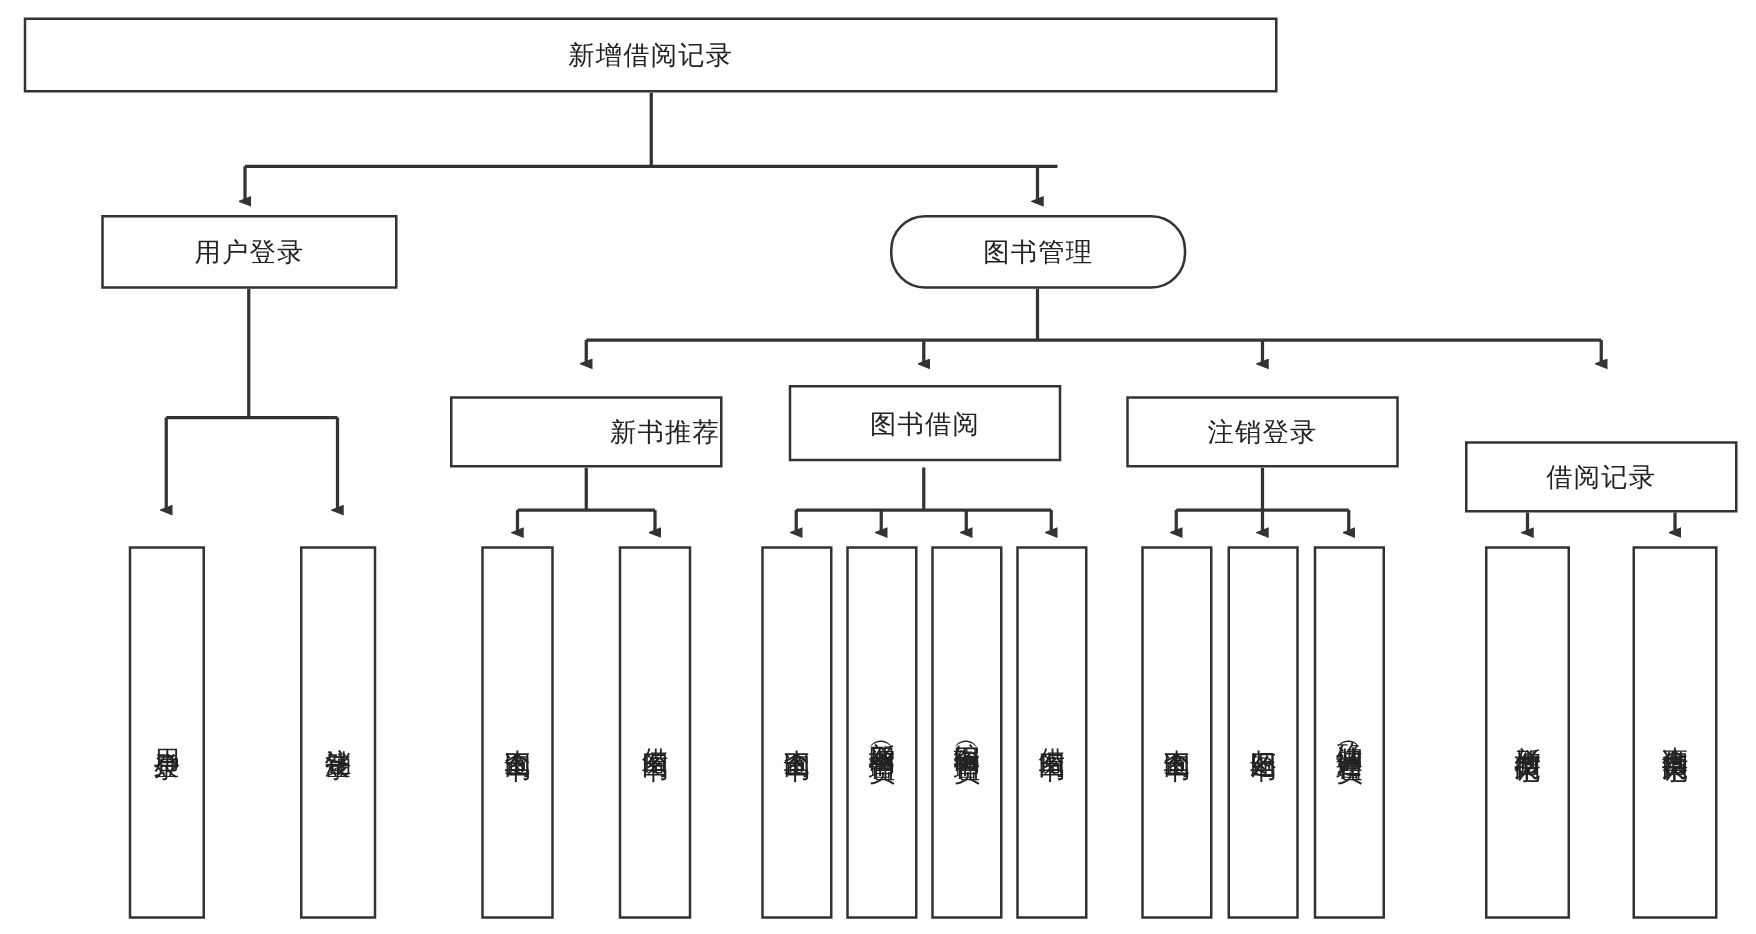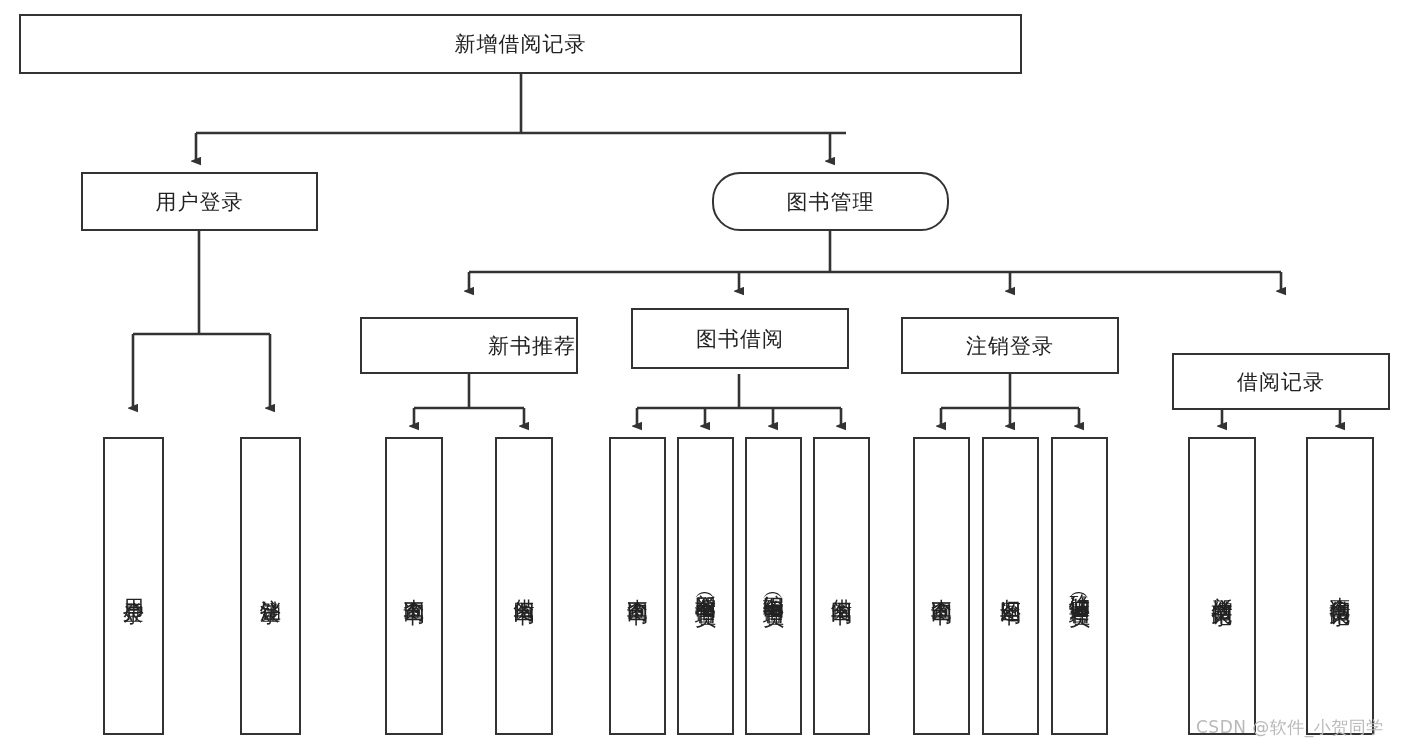--- a/index.html
+++ b/index.html
@@ -192,15 +192,14 @@
   </div>
 
   <div class="node vert" style="left:1188px; top:437px; width:68px; height:298px;">
     <span class="txt">新增借阅记录</span>
   </div>
 
   <div class="node vert" style="left:1306px; top:437px; width:68px; height:298px;">
     <span class="txt">查询借阅记录</span>
   </div>
 
-  <div class="watermark" style="left:1196px; top:716px;">CSDN @软件_小贺同学</div>
 
 </div>
 
 </body></html>

